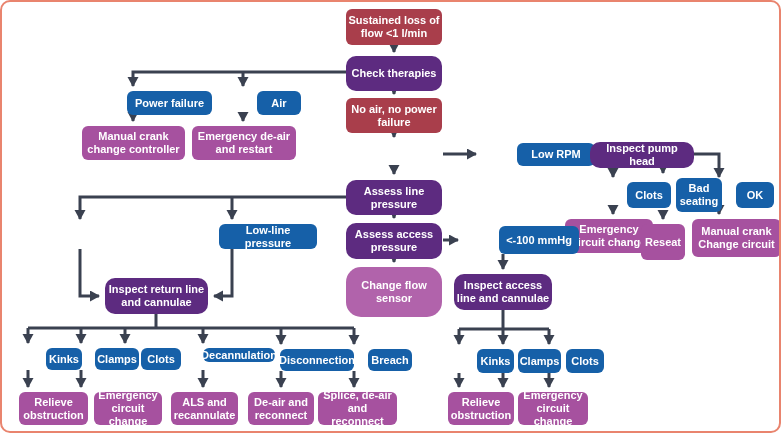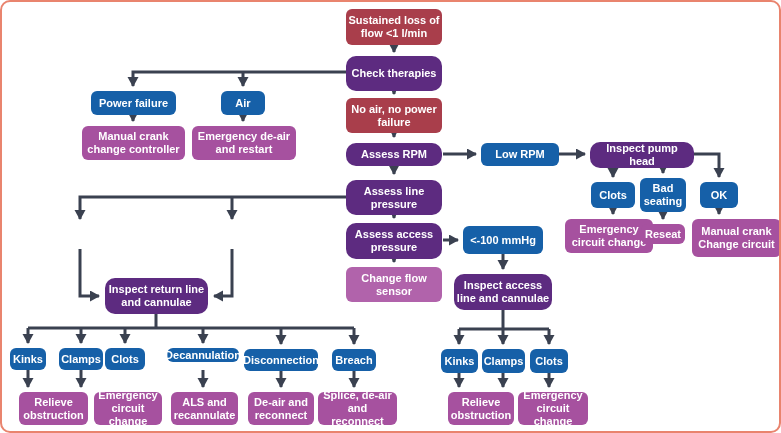--- a/index.html
+++ b/index.html
@@ -23,21 +23,21 @@
     color:#ffffff;
     font-size:11px;
     font-weight:600;
     line-height:1.16;
     border-radius:6px;
     padding:1px 2px;
     box-sizing:border-box;
   }
   .red{background:var(--red,#a93e4b);}
   .purple{background:var(--purple,#5d2b80);border-radius:10px;}
-  .blue{background:var(--blue,#1660a8);}
+  .blue{background:var(--blue,#1660a8);margin-left:36px;}
   .magenta{background:var(--magenta,#a6519f);}
   .magenta-light{background:var(--magenta_light,#b163ab);}
 </style>
 </head>
 <body>
 
 <div class="canvas">
 
   <svg class="wires" viewBox="0 0 781 433">
     <defs>
@@ -100,33 +100,33 @@
     <path d="M547 371 V385" marker-end="url(#ah)"></path>
   </svg>
 
   <div class="node red" style="left:344px;top:7px;width:96px;height:36px;">Sustained loss of flow &lt;1 l/min</div>
   <div class="node purple" style="left:344px;top:54px;width:96px;height:35px;">Check therapies</div>
   <div class="node blue" style="left:89px;top:89px;width:85px;height:24px;">Power failure</div>
   <div class="node blue" style="left:219px;top:89px;width:44px;height:24px;">Air</div>
   <div class="node magenta" style="left:80px;top:124px;width:103px;height:34px;">Manual crank change controller</div>
   <div class="node magenta" style="left:190px;top:124px;width:104px;height:34px;">Emergency de-air and restart</div>
   <div class="node red" style="left:344px;top:96px;width:96px;height:35px;">No air, no power failure</div>
-  <div class="node purple" style="left:344px;top:141px;width:96px;height:23px;">Assess RPM</div>
   <div class="node blue" style="left:479px;top:141px;width:78px;height:23px;">Low RPM</div>
   <div class="node purple" style="left:588px;top:140px;width:104px;height:26px;">Inspect pump head</div>
   <div class="node blue" style="left:589px;top:180px;width:44px;height:26px;">Clots</div>
   <div class="node blue" style="left:638px;top:176px;width:46px;height:34px;">Bad seating</div>
   <div class="node blue" style="left:698px;top:180px;width:38px;height:26px;">OK</div>
   <div class="node magenta" style="left:563px;top:217px;width:88px;height:34px;">Emergency circuit change</div>
-  <div class="node magenta" style="left:639px;top:222px;width:44px;height:20px;">Reseat</div>
+  <div class="node magenta" style="left:639px;top:222px;width:44px;height:36px;">Reseat</div>
   <div class="node magenta" style="left:656px;top:217px;width:89px;height:38px;margin-left:34px;">Manual crank Change circuit</div>
   <div class="node purple" style="left:344px;top:178px;width:96px;height:35px;">Assess line pressure</div>
+  <div class="node blue" style="left:181px;top:222px;width:98px;height:25px;">Low-line pressure</div>
   <div class="node purple" style="left:344px;top:221px;width:96px;height:36px;">Assess access pressure</div>
   <div class="node blue" style="left:461px;top:224px;width:80px;height:28px;">&lt;-100 mmHg</div>
-  <div class="node magenta-light" style="left:344px;top:265px;width:96px;height:35px;">Change flow sensor</div>
+  <div class="node magenta-light" style="left:344px;top:265px;width:96px;height:50px;border-radius:15px;">Change flow sensor</div>
   <div class="node purple" style="left:452px;top:272px;width:98px;height:36px;">Inspect access line and cannulae</div>
   <div class="node purple" style="left:103px;top:276px;width:103px;height:36px;">Inspect return line and cannulae</div>
 
   <div class="node blue" style="left:8px;top:346px;width:36px;height:22px;">Kinks</div>
   <div class="node blue" style="left:57px;top:346px;width:44px;height:22px;">Clamps</div>
   <div class="node blue" style="left:103px;top:346px;width:40px;height:22px;">Clots</div>
   <div class="node blue" style="left:165px;top:346px;width:72px;height:14px;">Decannulation</div>
   <div class="node blue" style="left:242px;top:347px;width:74px;height:22px;">Disconnection</div>
   <div class="node blue" style="left:330px;top:347px;width:44px;height:22px;">Breach</div>
 

